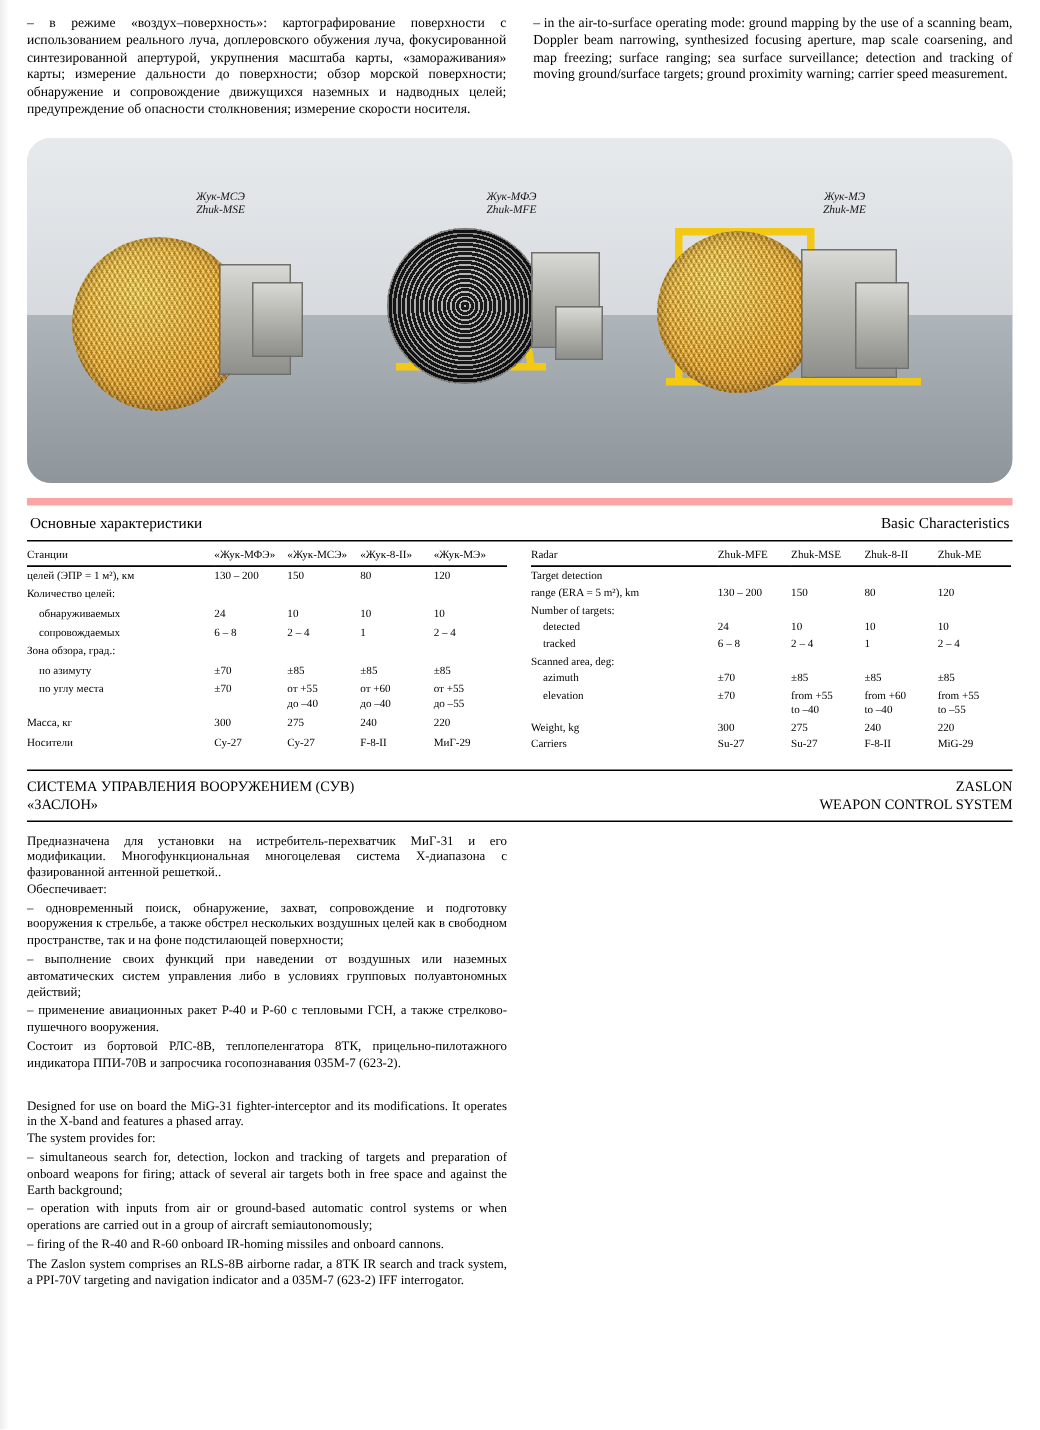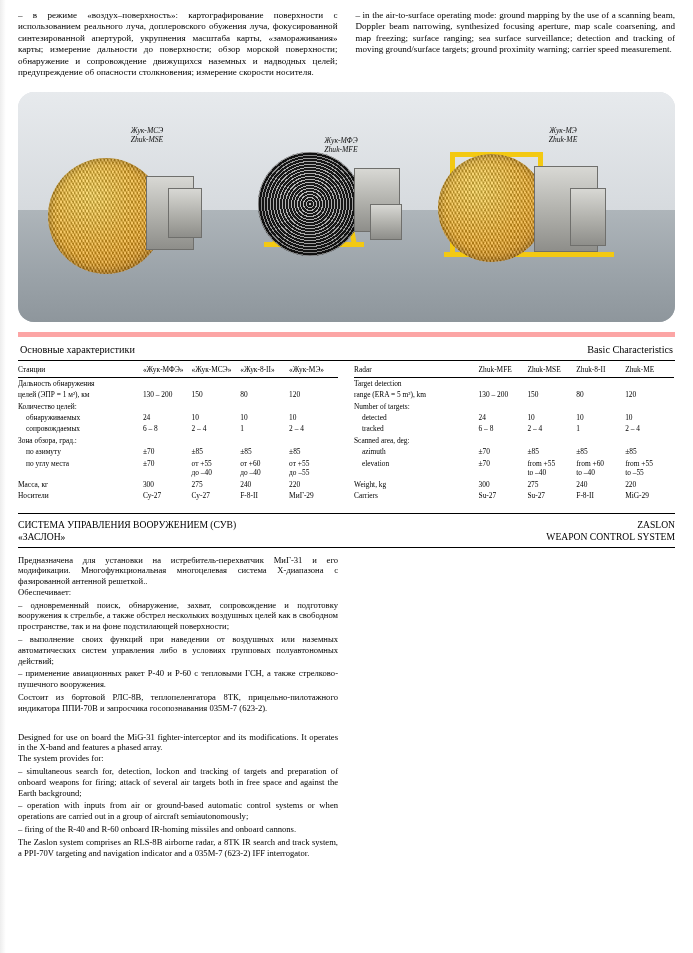--- a/index.html
+++ b/index.html
@@ -206,21 +206,21 @@
 
   <div class="photo-band">
     <div class="sky"></div>
     <div class="ground"></div>
 
     <div class="panel-cap" style="left:74px; top:34px; width:110px;">
       <div>Жук-МСЭ</div>
       <div>Zhuk-MSE</div>
     </div>
 
-    <div class="panel-cap" style="left:268px; top:44px; width:110px;">
+    <div class="panel-cap" style="left:268px; top:34px; width:110px;">
       <div>Жук-МФЭ</div>
       <div>Zhuk-MFE</div>
     </div>
 
     <div class="panel-cap" style="left:490px; top:34px; width:110px;">
       <div>Жук-МЭ</div>
       <div>Zhuk-ME</div>
     </div>
 
     <div class="unit">
@@ -265,27 +265,20 @@
           <tr>
             <th class="lbl">Станции</th>
             <th class="num">«Жук-МФЭ»</th>
             <th class="num">«Жук-МСЭ»</th>
             <th class="num">«Жук-8-II»</th>
             <th class="num">«Жук-МЭ»</th>
           </tr>
         </thead>
         <tbody>
             <tr>
-              <td class="lbl">Дальность обнаружения</td>
-              <td class="num"></td>
-              <td class="num"></td>
-              <td class="num"></td>
-              <td class="num"></td>
-            </tr>
-            <tr>
               <td class="lbl">целей (ЭПР = 1 м²), км</td>
               <td class="num">130 – 200</td>
               <td class="num">150</td>
               <td class="num">80</td>
               <td class="num">120</td>
             </tr>
             <tr>
               <td class="lbl">Количество целей:</td>
               <td class="num"></td>
               <td class="num"></td>

